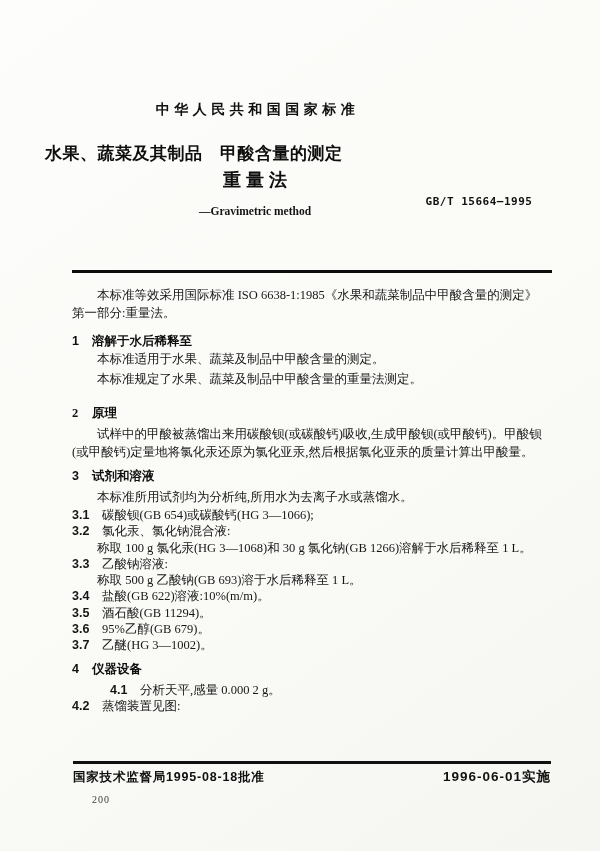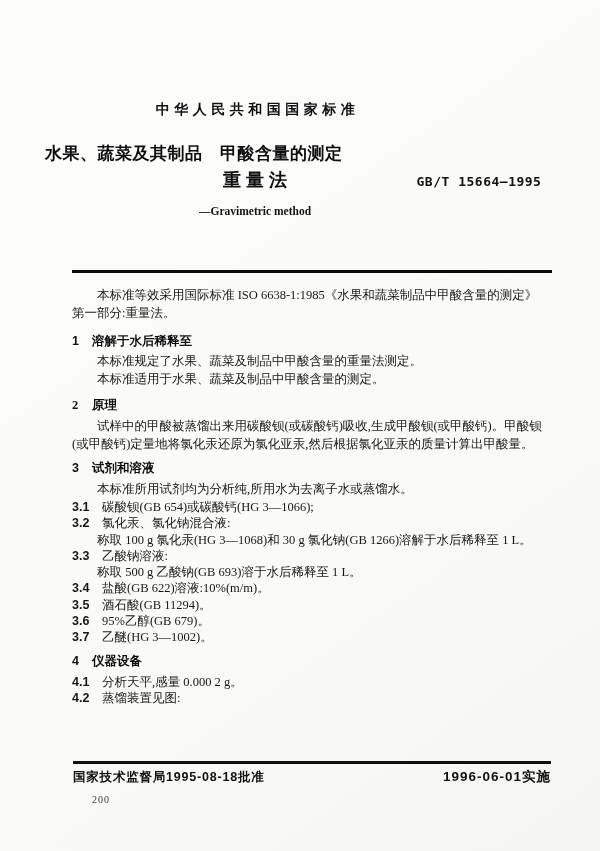--- a/index.html
+++ b/index.html
@@ -27,24 +27,24 @@
     font-family:"Liberation Sans","DejaVu Sans",sans-serif;
     font-weight:700; font-size:17px; letter-spacing:0.5px; color:#0e0e0e;
   }
   .hdr-t2 {
     position:absolute; top:168px; left:45px; width:420px;
     text-align:center;
     font-family:"Liberation Sans","DejaVu Sans",sans-serif;
     font-weight:700; font-size:18px; letter-spacing:5px; padding-left:5px; color:#0e0e0e;
   }
   .std-code {
-    position:absolute; top:174px; left:411px; width:136px;
+    position:absolute; top:195px; left:411px; width:136px;
     text-align:center;
     font-family:"DejaVu Sans Mono","Liberation Mono",monospace;
-    font-weight:700; font-size:13px; letter-spacing:0.5px; color:#111;
+    font-weight:700; font-size:11px; letter-spacing:0.5px; color:#111;
   }
   .hdr-en {
     position:absolute; top:202px; left:45px; width:420px;
     text-align:center;
     font-family:"Liberation Serif","DejaVu Serif",serif;
     font-weight:700; font-size:11.5px; line-height:18.5px; color:#141414;
   }
   .rule-top {
     position:absolute; top:270px; left:72px; width:480px; height:3px;
     background:#0d0d0d;
@@ -55,33 +55,33 @@
     font-size:12.5px; line-height:18px; color:#161616;
   }
   .indent { text-indent:2em; }
   .foreword { margin-top:3px; }
   .sec-h {
     font-family:"Liberation Sans","DejaVu Sans",sans-serif;
     font-weight:700; font-size:12.5px; color:#0f0f0f;
   }
   .sec-h .num { display:inline-block; min-width:20px; }
   .h1 { margin-top:10px; }
-  .h2 { margin-top:8px;font-family:Liberation Serif, serif; }
+  .h2 { margin-top:16px;font-family:Liberation Serif, serif; }
   .h3 { margin-top:6px; }
   .h4 { margin-top:6px; }
   .p1 { margin-top:2px; }
   .p2 { margin-top:3px; }
   .p3 { margin-top:3px; margin-bottom:1px; }
   .items { line-height:16.3px; }
   .item .inum {
     font-family:"Liberation Sans","DejaVu Sans",sans-serif;
     font-weight:700; display:inline-block; min-width:30px;
   }
   .sub { text-indent:2em; }
-  .i41 { margin-top:4px; }
+  .i41 { margin-top:4px;margin-left:38px; }
   
   .rule-bottom {
     position:absolute; top:761px; left:73px; width:478px; height:2.5px;
     background:#101010;
   }
   .footer {
     position:absolute; top:768px; left:73px; width:478px;
     display:flex; justify-content:space-between; align-items:baseline;
     font-family:"Liberation Sans","DejaVu Sans",sans-serif;
     font-weight:700; color:#101010;gap:6px;
@@ -109,22 +109,22 @@
 
   <div class="rule-top"></div>
 
   <div class="body">
 
     <p class="indent foreword">本标准等效采用国际标准 ISO 6638-1:1985《水果和蔬菜制品中甲酸含量的测定》　第一部分:重量法。</p>
 
     <div class="sec-h h1">
       <span class="num">1</span><span>溶解于水后稀释至</span>
     </div>
+    <p class="indent">本标准适用于水果、蔬菜及制品中甲酸含量的测定。</p>
     <p class="indent p1">本标准规定了水果、蔬菜及制品中甲酸含量的重量法测定。</p>
-    <p class="indent">本标准适用于水果、蔬菜及制品中甲酸含量的测定。</p>
 
     <div class="sec-h h2">
       <span class="num">2</span><span>原理</span>
     </div>
     <p class="indent p2">试样中的甲酸被蒸馏出来用碳酸钡(或碳酸钙)吸收,生成甲酸钡(或甲酸钙)。甲酸钡(或甲酸钙)定量地将氯化汞还原为氯化亚汞,然后根据氯化亚汞的质量计算出甲酸量。</p>
 
     <div class="sec-h h3">
       <span class="num">3</span><span>试剂和溶液</span>
     </div>
     <p class="indent p3">本标准所用试剂均为分析纯,所用水为去离子水或蒸馏水。</p>

